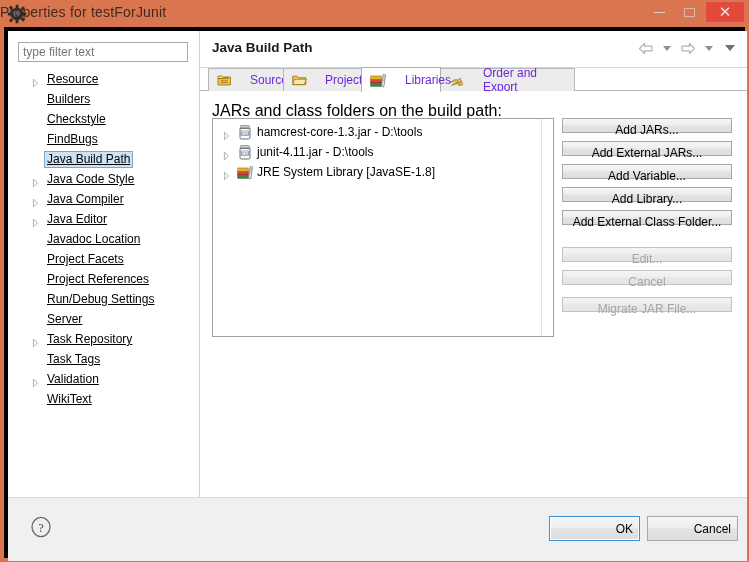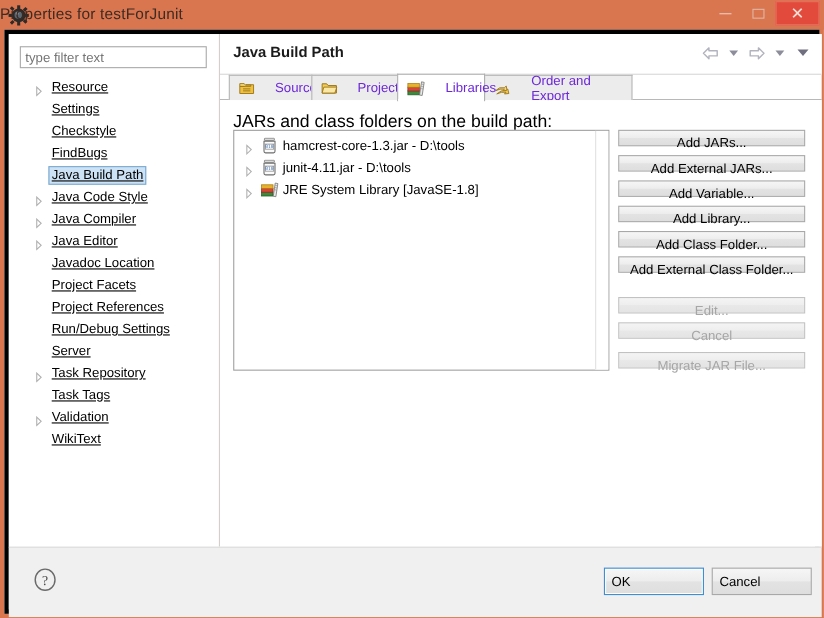--- a/index.html
+++ b/index.html
@@ -320,21 +320,21 @@
   .btn-ok, .btn-cancel {
     position: absolute;
     top: 18px;
     width: 91px; height: 25px;
     background: linear-gradient(to bottom, #f6f6f6 0%, #ededed 48%, #e3e3e3 52%, #dedede 100%);
     border: 1px solid #a8a8a8;
     box-sizing: border-box;
     font-family: "Liberation Sans", sans-serif;
     font-size: 12px;
     color: #000;
-    text-align: left;
+    text-align: right;
     line-height: 23px;
     cursor: default;
   }
   .btn-ok {
     left: 541px;
     border: 1px solid #3c8fd4;
     box-shadow: inset 0 0 0 1px #ffffff;
   }
   .btn-cancel { left: 639px; }
 </style>
@@ -375,21 +375,21 @@
   </div>
 
   <div class="client">
 
     <div class="sidebar">
       <input class="filter-box" type="text" placeholder="type filter text" style="">
       <div class="tree-list" id="sidebar-tree">
           <div class="tree-item"><span class="arrow-outline"><svg width="7" height="10" viewBox="0 0 7 10">
                 <path d="M1.4 1.2 L5.4 5 L1.4 8.8 Z" fill="#ffffff" stroke="#b0b0b0" stroke-width="1"></path>
               </svg></span><span class="label-wrap">Resource</span></div>
-          <div class="tree-item"><span class="label-wrap">Settings</span></div>
+          <div class="tree-item"><span class="label-wrap">Builders</span></div>
           <div class="tree-item"><span class="label-wrap">Checkstyle</span></div>
           <div class="tree-item"><span class="label-wrap">FindBugs</span></div>
           <div class="tree-item selected"><span class="label-wrap">Java Build Path</span></div>
           <div class="tree-item"><span class="arrow-outline"><svg width="7" height="10" viewBox="0 0 7 10">
                 <path d="M1.4 1.2 L5.4 5 L1.4 8.8 Z" fill="#ffffff" stroke="#b0b0b0" stroke-width="1"></path>
               </svg></span><span class="label-wrap">Java Code Style</span></div>
           <div class="tree-item"><span class="arrow-outline"><svg width="7" height="10" viewBox="0 0 7 10">
                 <path d="M1.4 1.2 L5.4 5 L1.4 8.8 Z" fill="#ffffff" stroke="#b0b0b0" stroke-width="1"></path>
               </svg></span><span class="label-wrap">Java Compiler</span></div>
           <div class="tree-item"><span class="arrow-outline"><svg width="7" height="10" viewBox="0 0 7 10">
@@ -514,21 +514,20 @@
                   </svg></span><span>JRE System Library [JavaSE-1.8]</span></div>
             </div>
           <div class="jarbox-scroll"></div>
         </div>
 
         <div class="btn-col" id="btn-col">
             <button class="btn">Add JARs...</button>
             <button class="btn">Add External JARs...</button>
             <button class="btn">Add Variable...</button>
             <button class="btn">Add Library...</button>
-            <button class="btn">Add Class Folder...</button>
             <button class="btn">Add External Class Folder...</button>
             <button class="btn disabled btn-gap-lg" disabled="">Edit...</button>
             <button class="btn disabled" disabled="">Cancel</button>
             <button class="btn disabled btn-gap-md" disabled="">Migrate JAR File...</button>
           </div>
       </div>
     <div class="tab-underline-mask" style="left: 162px; width: 78px;"></div>
       </div>
 
     <div class="bottombar">

